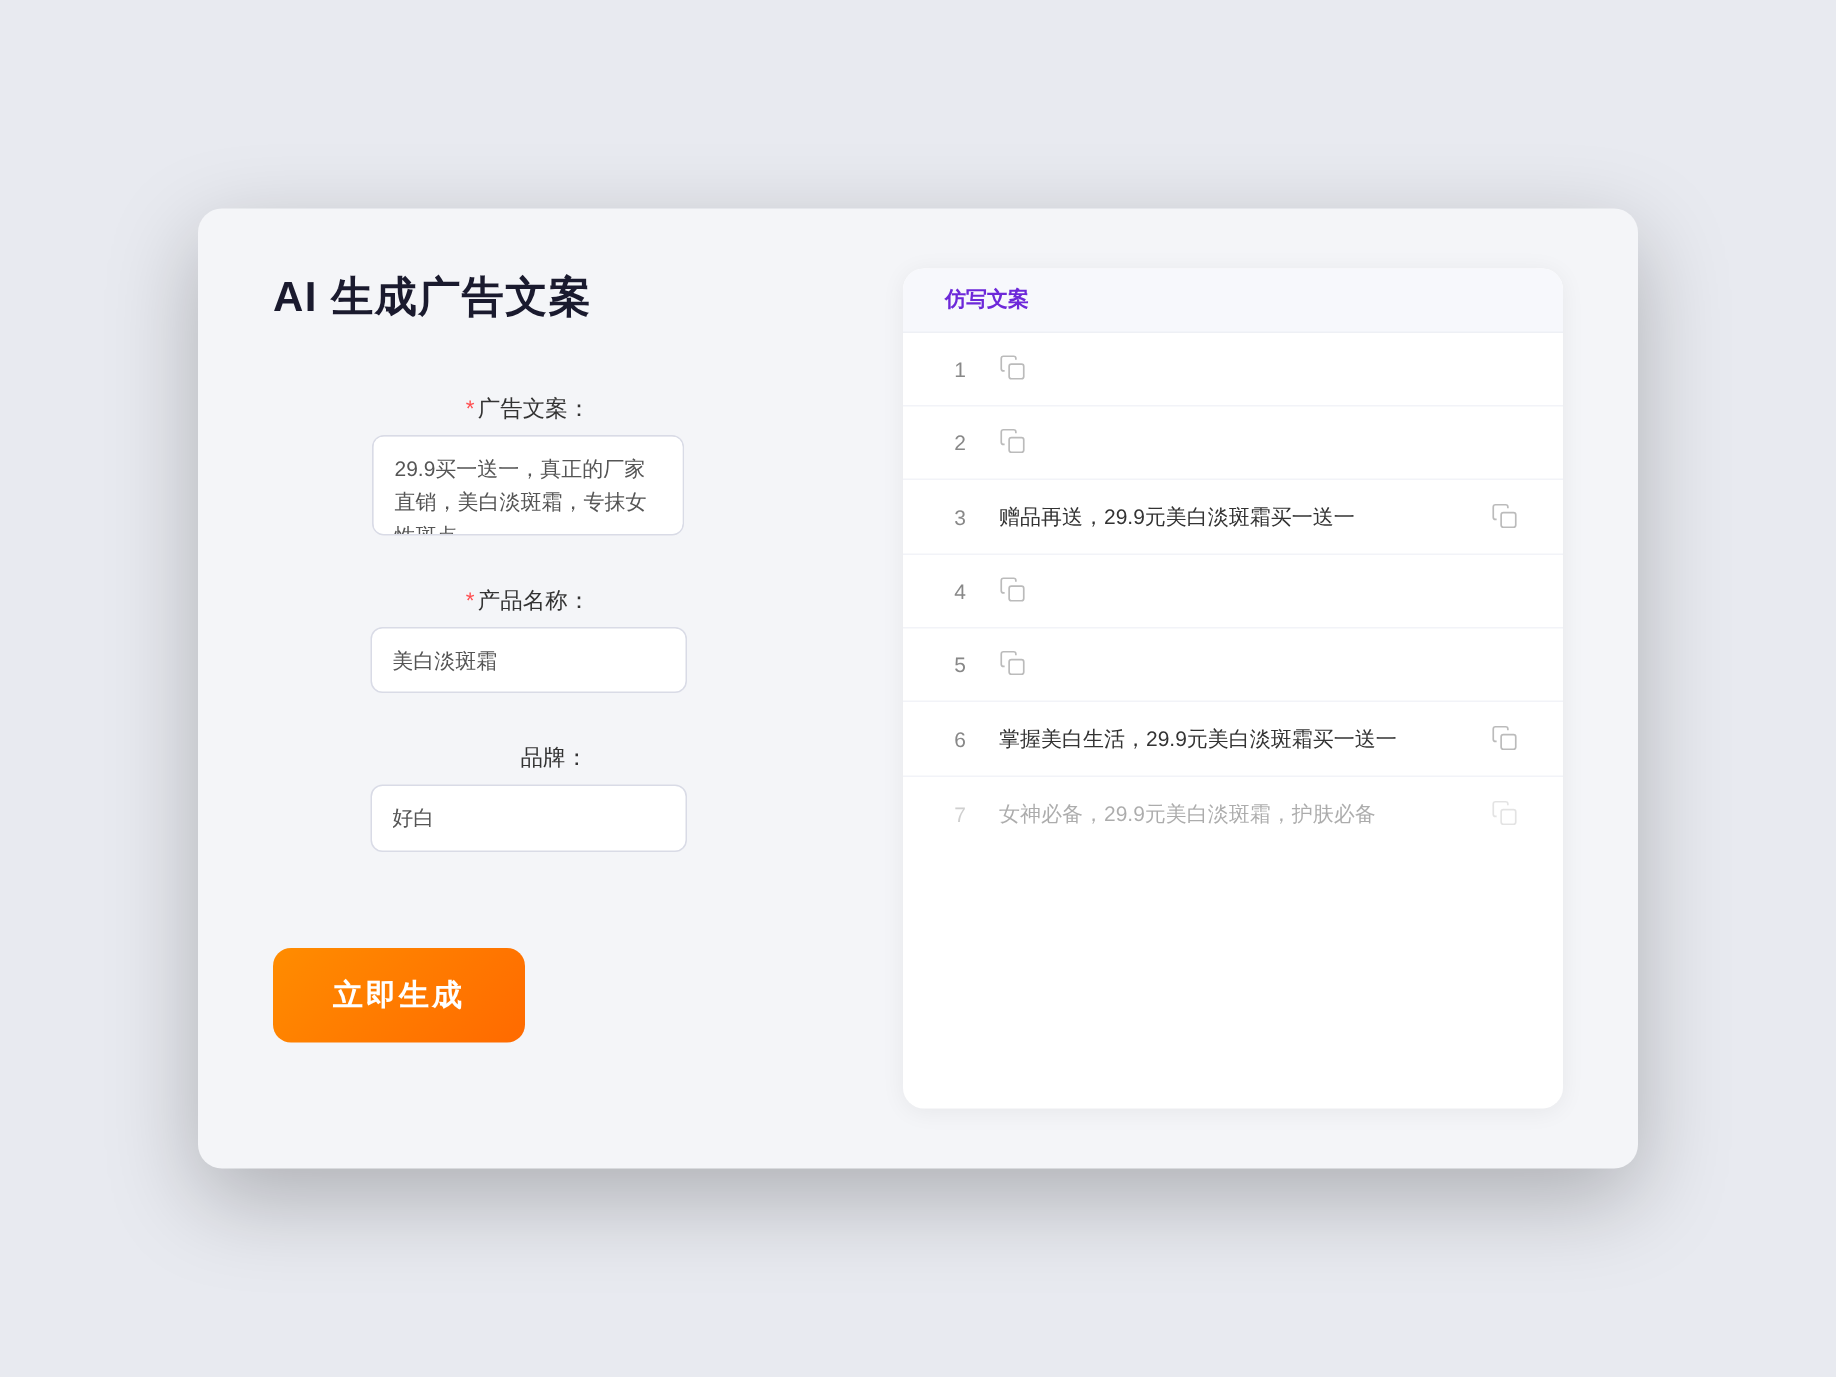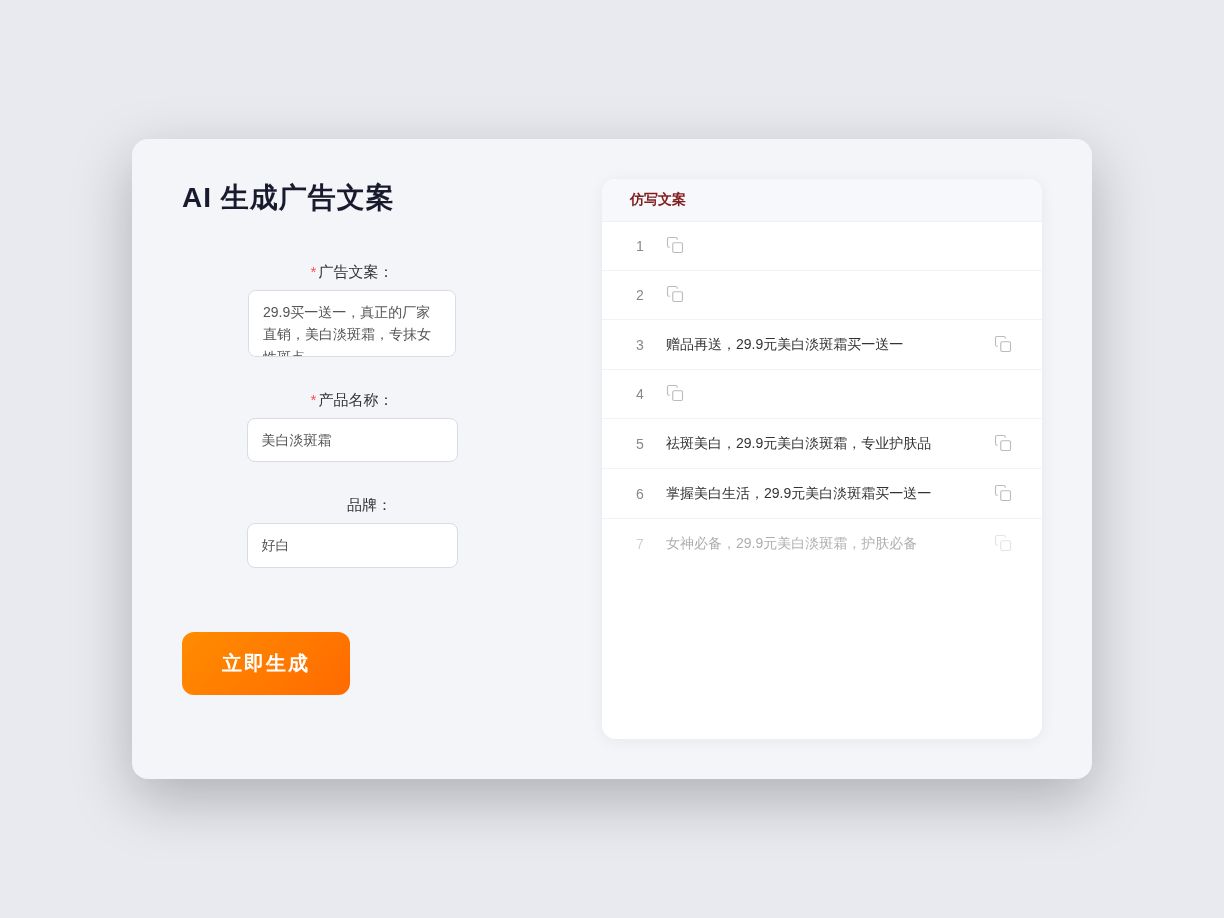--- a/index.html
+++ b/index.html
@@ -222,21 +222,21 @@
 
     .result-table {
       width: 100%;
     }
 
     .result-table-header {
       padding: 12px 28px;
       background: #f7f8fc;
       font-size: 14px;
       font-weight: 600;
-      color: #7f1d1d;
+      color: #6d28d9;
       border-bottom: 1px solid #eef0f5;
     }
 
     .result-row {
       display: flex;
       align-items: center;
       padding: 14px 28px;
       border-bottom: 1px solid #f2f3f8;
       gap: 16px;
     }
@@ -353,21 +353,20 @@
           <span class="copy-icon">
             <svg viewBox="0 0 24 24" fill="none" stroke="currentColor" stroke-width="1.5">
               <rect x="9" y="9" width="13" height="13" rx="2"></rect>
               <path d="M5 15H4a2 2 0 01-2-2V4a2 2 0 012-2h9a2 2 0 012 2v1"></path>
             </svg>
           </span>
         </div>
 
         <div class="result-row">
           <span class="row-num">5</span>
-          <span class="row-text">祛斑美白，29.9元美白淡斑霜，专业护肤品</span>
           <span class="copy-icon">
             <svg viewBox="0 0 24 24" fill="none" stroke="currentColor" stroke-width="1.5">
               <rect x="9" y="9" width="13" height="13" rx="2"></rect>
               <path d="M5 15H4a2 2 0 01-2-2V4a2 2 0 012-2h9a2 2 0 012 2v1"></path>
             </svg>
           </span>
         </div>
 
         <div class="result-row">
           <span class="row-num">6</span>

